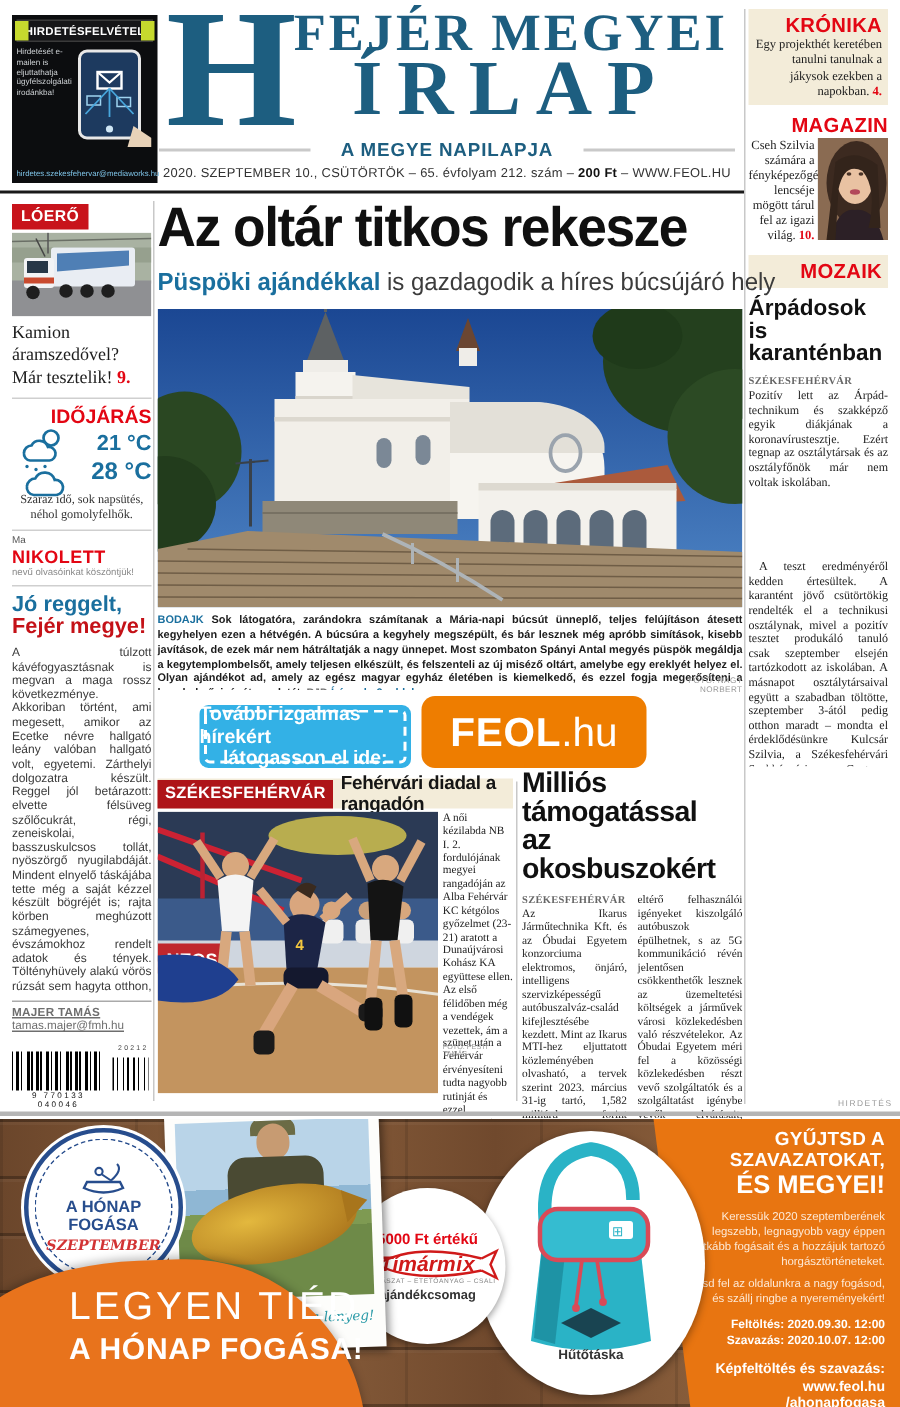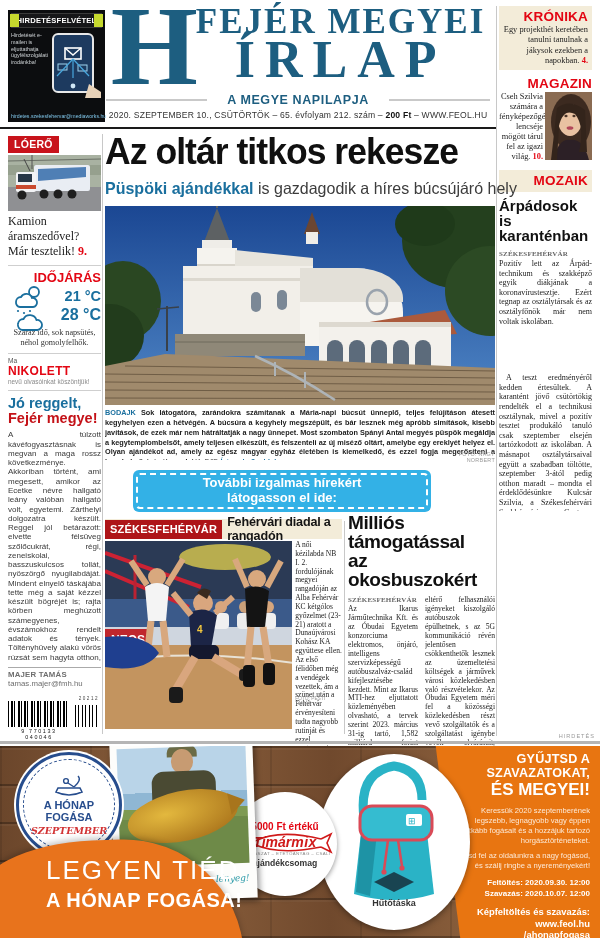--- a/index.html
+++ b/index.html
@@ -70,21 +70,21 @@
   .temp { text-align:right; color:#1a6f9e; font-weight:bold; font-size:14.5px; line-height:1.25; }
   .weather-desc { font-family:"Liberation Serif", serif; font-size:8.2px; color:#333; text-align:center; margin-top:3px; line-height:1.2; }
   .nameday { border-top:1px solid #cfcfcf; margin-top:5px; padding-top:3px; }
   .nameday-ma { font-size:6.6px; color:#555; }
   .nameday-name { color:#e30613; font-weight:bold; font-size:12px; letter-spacing:.3px; }
   .nameday-sub { font-size:6.4px; color:#8a8a8a; }
   .greet { border-top:1px solid #cfcfcf; margin-top:5px; padding-top:5px; }
   .greet-1 { color:#1a6f9e; font-weight:bold; font-size:14.5px; line-height:1.02; }
   .greet-2 { color:#c41117; font-weight:bold; font-size:14.5px; line-height:1.02; }
   .col-body { margin-top:5px; font-size:8px; line-height:1.16; text-align:justify; color:#3a3a3a; height:233px; overflow:hidden; }
-  .author { border-top:1px solid #aaa; margin-top:4px; padding-top:2px; font-size:7.8px; color:#6e6e6e; }
+  .author { border-top:1px solid #aaa; margin-top:4px; padding-top:2px; font-size:7.8px; color:#6e6e6e;text-decoration:underline; }
   .author .nm { font-weight:bold; letter-spacing:.2px; }
   .barcode-wrap { position:relative; margin-top:8px; height:40px; }
   .bc-top-num { position:absolute; right:2px; top:0; font-size:4.6px; letter-spacing:1.5px; color:#444; }
   .bc-main { position:absolute; left:0; top:5px; width:62px; height:26px;
     background:repeating-linear-gradient(90deg,#000 0 1px,#fff 1px 3px,#000 3px 5px,#fff 5px 6px,#000 6px 7px,#fff 7px 10px,#000 10px 12px,#fff 12px 13px); }
   .bc-add { position:absolute; right:2px; top:9px; width:24px; height:22px;
     background:repeating-linear-gradient(90deg,#000 0 1px,#fff 1px 3px,#000 3px 4px,#fff 4px 7px); }
   .bc-num { position:absolute; left:0; top:32px; width:62px; text-align:center; font-size:5.4px; letter-spacing:1.6px; color:#111; }
 
   
@@ -420,20 +420,24 @@
   <div class="abs caption">
     <span class="cap-tag">BODAJK </span><span>Sok látogatóra, zarándokra számítanak a Mária-napi búcsút ünneplő, teljes felújításon átesett kegyhelyen ezen a hétvégén. A búcsúra a kegyhely megszépült, és bár lesznek még apróbb simítások, kisebb javítások, de ezek már nem hátráltatják a nagy ünnepet. Most szombaton Spányi Antal megyés püspök megáldja a kegytemplombelsőt, amely teljesen elkészült, és felszenteli az új miséző oltárt, amelybe egy ereklyét helyez el. Olyan ajándékot ad, amely az egész magyar egyház életében is kiemelkedő, és ezzel fogja megerősíteni a kegyhely ősiségét, eredetét. </span><span class="cap-sig">PJD </span><span class="cap-ref">Írásunk: 3. oldal</span>
   </div>
   <div class="abs photo-credit">FOTÓ: NAGY NORBERT</div>
 
   <div class="abs feol-banner">
     <div class="fb-blue">
       <span>További izgalmas hírekért</span>
       <span>látogasson el ide:</span>
     </div>
+    <div class="fb-orange">
+      <span class="a">FEOL</span>
+      <span class="b">.hu</span>
+    </div>
   </div>
 
   <div class="abs handball">
     <div class="hb-head">
       <span class="hb-tag">SZÉKESFEHÉRVÁR</span>
       <span class="hb-title">Fehérvári diadal a rangadón</span>
     </div>
     <div class="hb-body">
       <div class="hb-photo">
         <svg width="188" height="188" viewBox="0 0 188 188">

